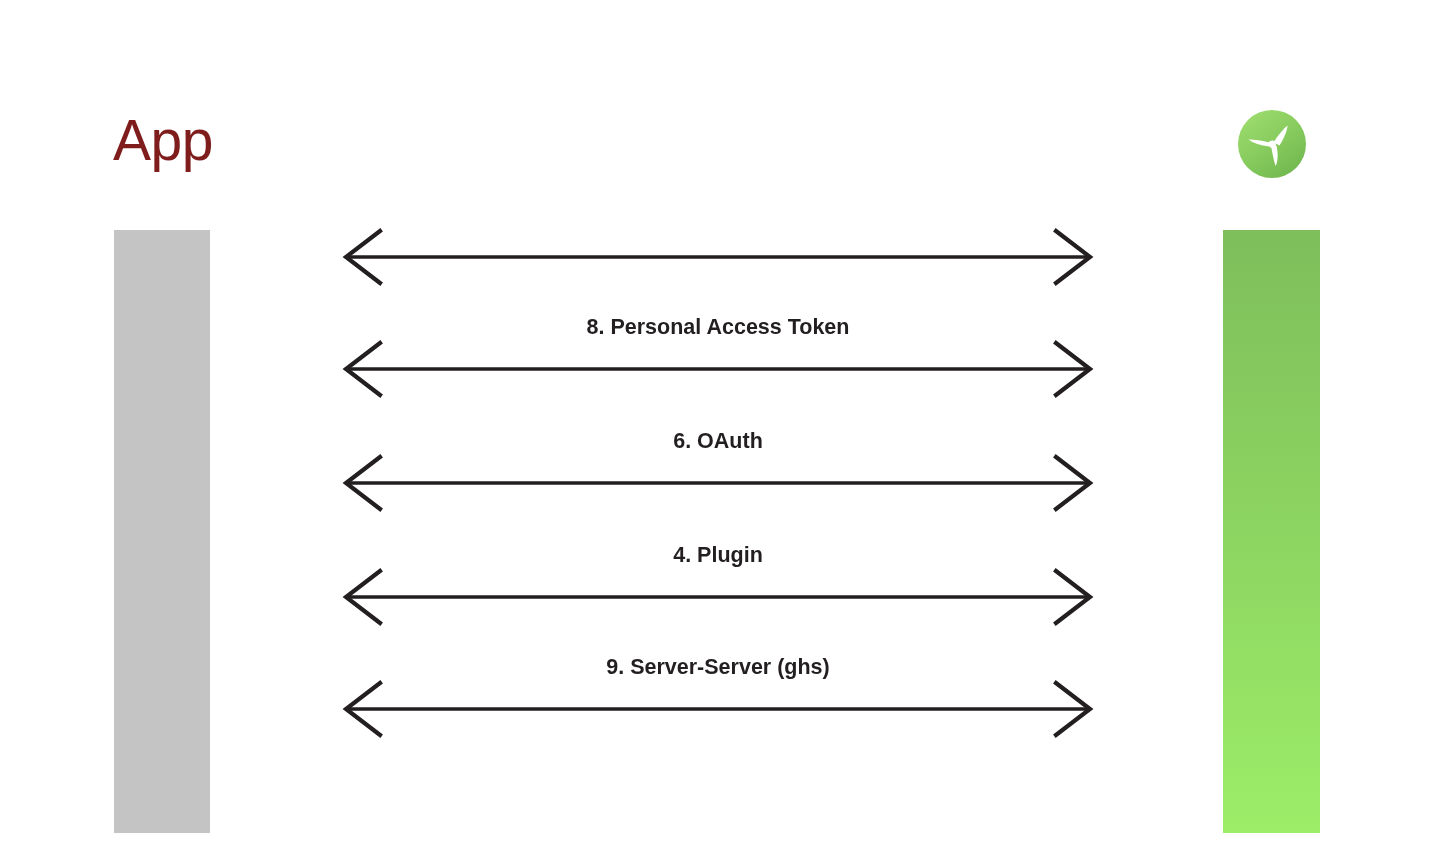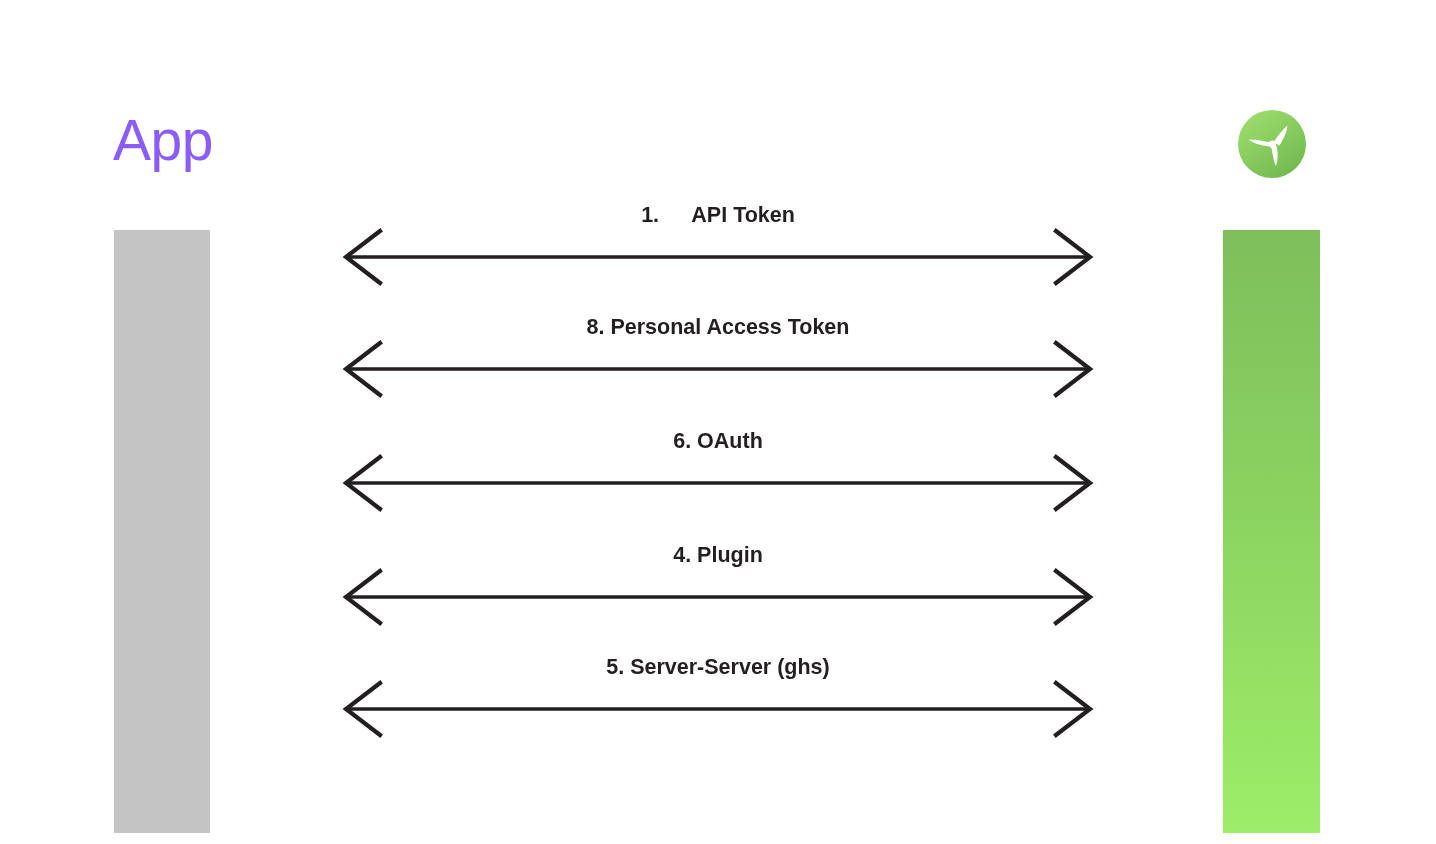--- a/index.html
+++ b/index.html
@@ -19,21 +19,21 @@
   }
 
   
   #app-title {
     position: absolute;
     left: 113px;
     top: 112px;
     font-size: 57px;
     font-weight: 300;
     line-height: 1;
-    color: #8b5cf6;
+    color: #7f1d1d;
     letter-spacing: -0.5px;
     white-space: nowrap;
   }
   #app-lifeline {
     position: absolute;
     left: 114px;
     top: 230px;
     width: 96px;
     height: 603px;
     background: #c4c4c4;
@@ -110,21 +110,20 @@
 
         <path d="M34.2 38.0 C35.8 46.3 37.2 53.3 38.6 57.1 C41.0 52.5 41.3 44.3 39.5 36.4 Z"></path>
         <circle cx="35.3" cy="35.2" r="3.6"></circle>
       </g>
     </svg>
   </div>
   <div id="service-lifeline"></div>
 
   <div id="messages-layer">
       <div class="message" style="top: 204px;">
-        <div class="message-label">1.  API Token</div>
         <svg class="message-arrow" viewBox="0 0 756 62" width="756" height="62">
           <line x1="8" y1="31" x2="748" y2="31" stroke="#231f20" stroke-width="3.4"></line>
           <polyline points="40,5 6,31 40,57" fill="none" stroke="#231f20" stroke-width="4.2" stroke-linecap="square" stroke-linejoin="miter"></polyline>
           <polyline points="716,5 750,31 716,57" fill="none" stroke="#231f20" stroke-width="4.2" stroke-linecap="square" stroke-linejoin="miter"></polyline>
         </svg>
       </div>
       <div class="message" style="top: 316px;">
         <div class="message-label">8. Personal Access Token</div>
         <svg class="message-arrow" viewBox="0 0 756 62" width="756" height="62">
           <line x1="8" y1="31" x2="748" y2="31" stroke="#231f20" stroke-width="3.4"></line>
@@ -142,21 +141,21 @@
       </div>
       <div class="message" style="top: 544px;">
         <div class="message-label">4. Plugin</div>
         <svg class="message-arrow" viewBox="0 0 756 62" width="756" height="62">
           <line x1="8" y1="31" x2="748" y2="31" stroke="#231f20" stroke-width="3.4"></line>
           <polyline points="40,5 6,31 40,57" fill="none" stroke="#231f20" stroke-width="4.2" stroke-linecap="square" stroke-linejoin="miter"></polyline>
           <polyline points="716,5 750,31 716,57" fill="none" stroke="#231f20" stroke-width="4.2" stroke-linecap="square" stroke-linejoin="miter"></polyline>
         </svg>
       </div>
       <div class="message" style="top: 656px;">
-        <div class="message-label">5. Server-Server (ghs)</div>
+        <div class="message-label">9. Server-Server (ghs)</div>
         <svg class="message-arrow" viewBox="0 0 756 62" width="756" height="62">
           <line x1="8" y1="31" x2="748" y2="31" stroke="#231f20" stroke-width="3.4"></line>
           <polyline points="40,5 6,31 40,57" fill="none" stroke="#231f20" stroke-width="4.2" stroke-linecap="square" stroke-linejoin="miter"></polyline>
           <polyline points="716,5 750,31 716,57" fill="none" stroke="#231f20" stroke-width="4.2" stroke-linecap="square" stroke-linejoin="miter"></polyline>
         </svg>
       </div>
     </div>
 
 </div>
 

